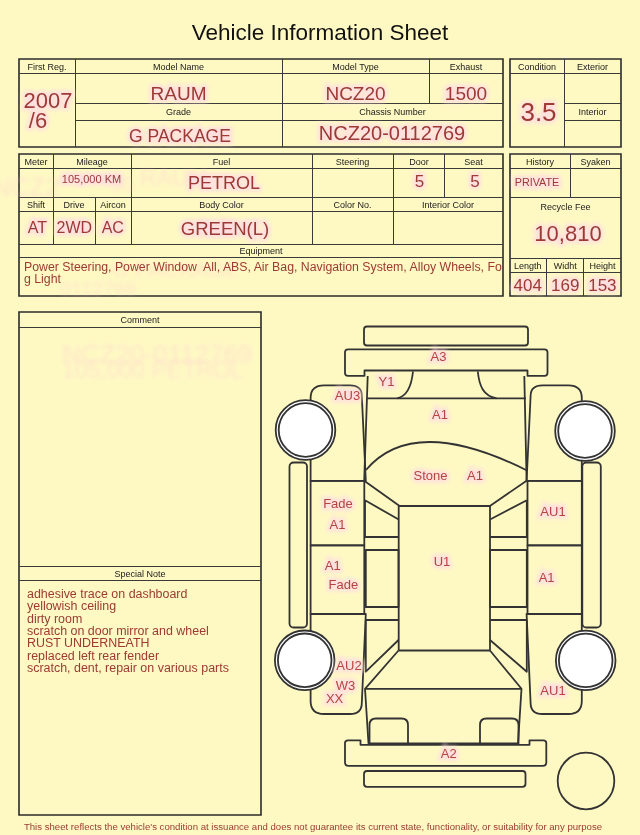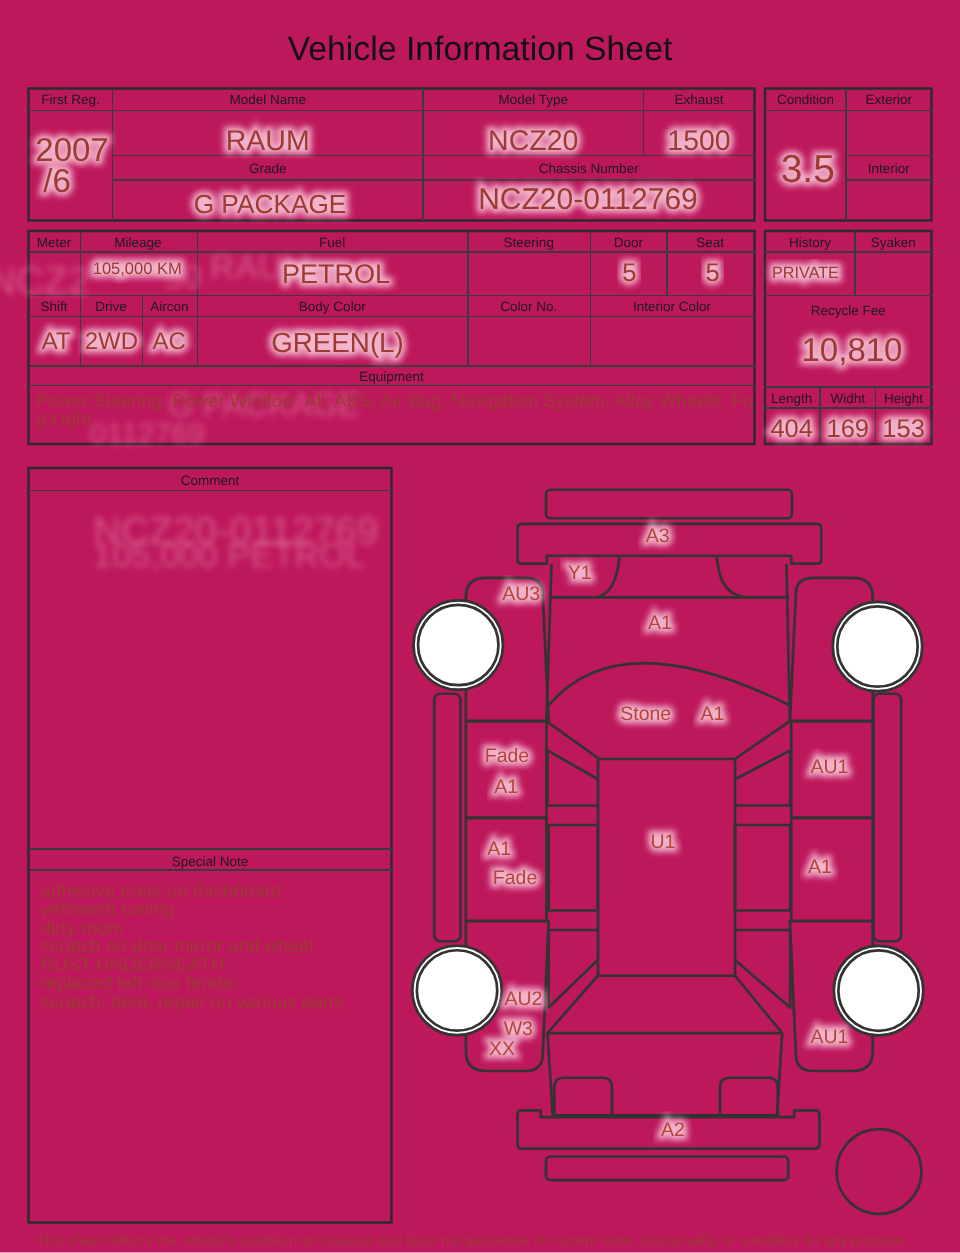--- a/index.html
+++ b/index.html
@@ -1,16 +1,16 @@
 <!DOCTYPE html>
 <html><head>
 <meta charset="utf-8">
 <style>
 html,body{margin:0;padding:0;background:#fff;}
-.page{position:relative;width:640px;height:835px;background:#be185d;overflow:hidden;font-family:"Liberation Sans",sans-serif;}
+.page{position:relative;width:640px;height:835px;background:#fef9c3;overflow:hidden;font-family:"Liberation Sans",sans-serif;}
 svg{position:absolute;top:0;left:0;}
 text{font-family:"Liberation Sans",sans-serif;}
 .lb{font-size:9px;fill:#1a1a1a;text-anchor:middle;}
 .rv{fill:#9c3a33;text-anchor:middle;}
 .ra{fill:#9c3a33;}
 .gl{fill:#ffd9e6;stroke:#ffd9e6;stroke-width:5px;filter:url(#b);opacity:.8;}
 .cl{fill:#b5453c;text-anchor:middle;font-size:13px;}
 .car{stroke:#333;stroke-width:1.8px;fill:none;stroke-linejoin:round;}
 .carw{stroke:#333;stroke-width:1.8px;fill:#fff;}
 .t1{stroke:#2b2b2b;stroke-width:1.6px;fill:none;}

